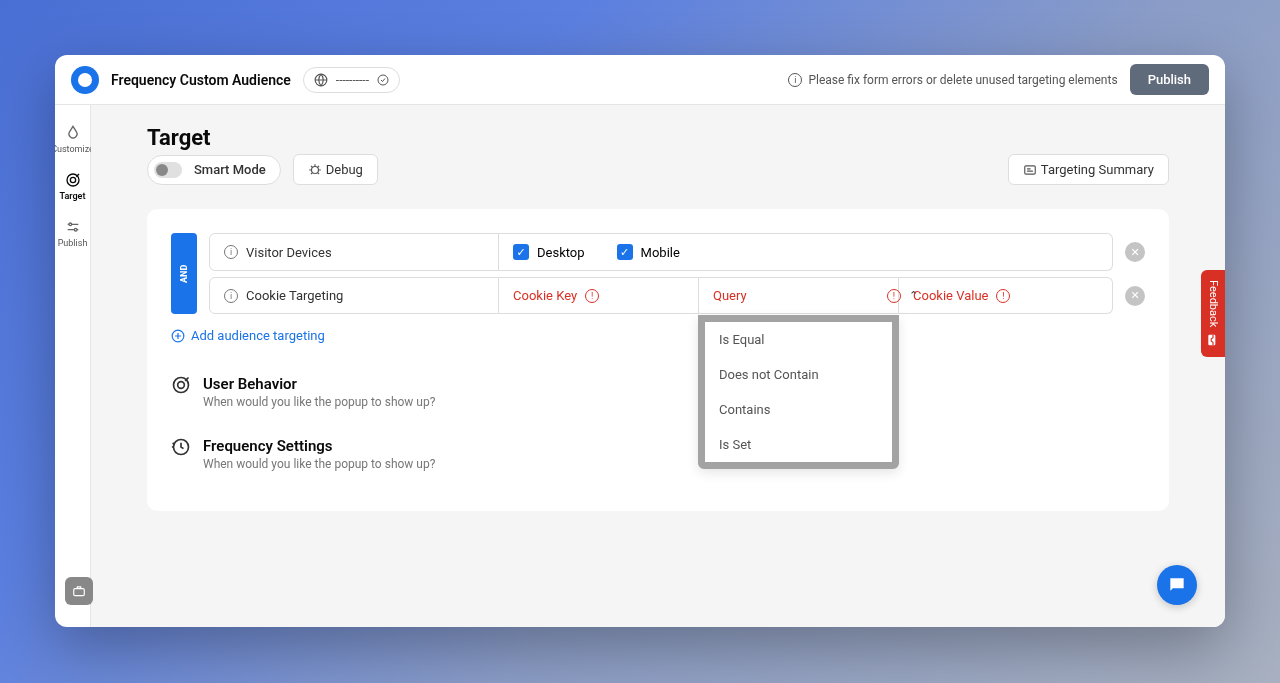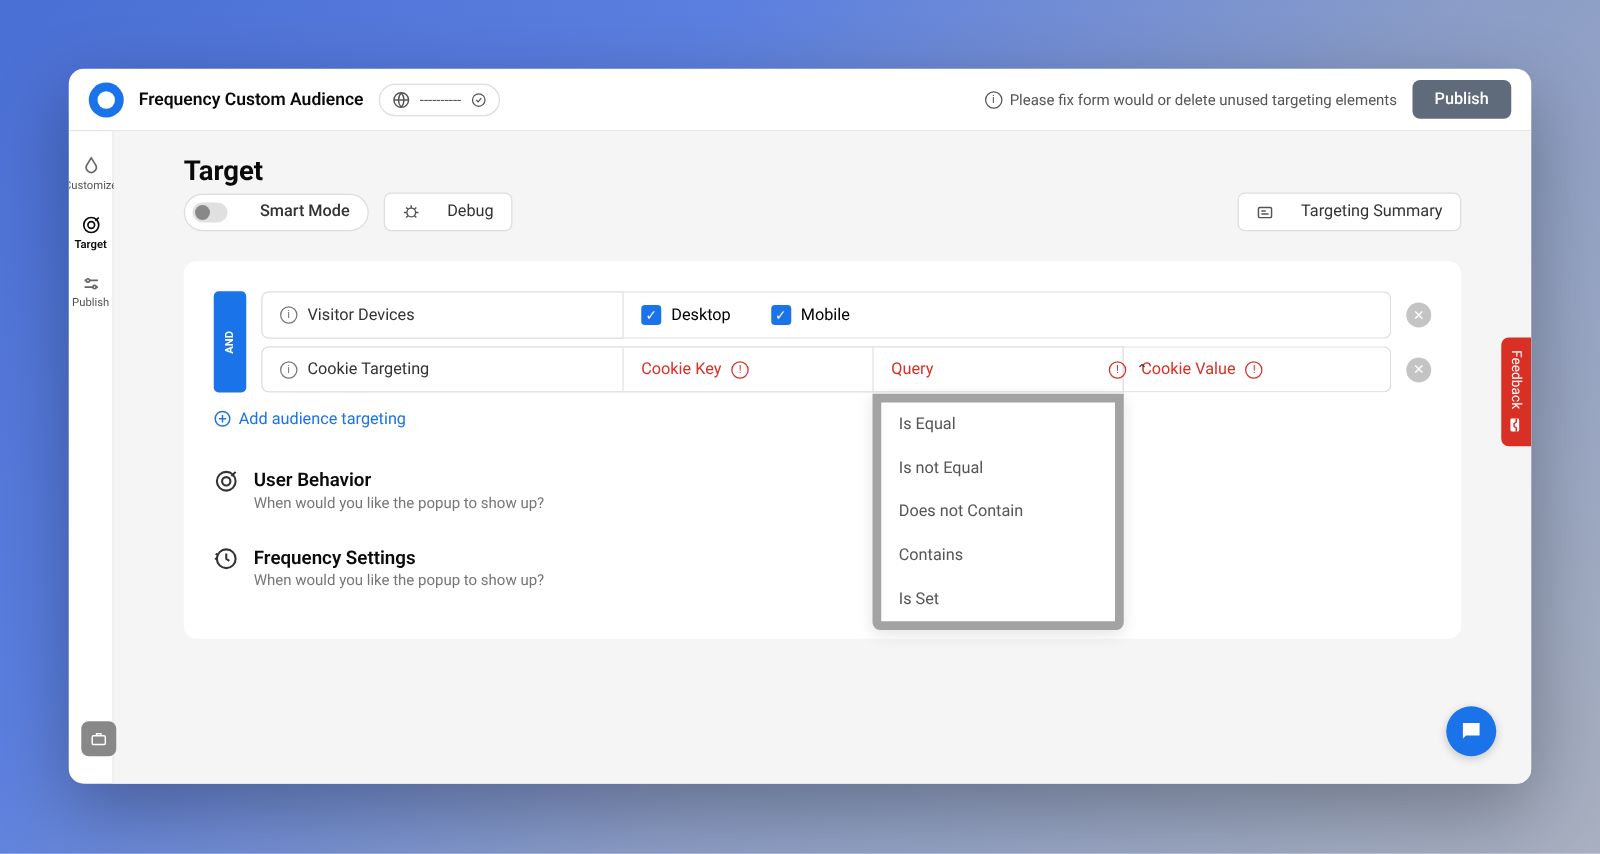--- a/index.html
+++ b/index.html
@@ -15,24 +15,24 @@
 .publish-btn{background:#5f6b7a;color:#fff;border:none;padding:8px 18px;border-radius:6px;font-size:13px;font-weight:500;cursor:pointer}
 .body{flex:1;display:flex;overflow:hidden}
 .sidebar{width:36px;border-right:1px solid #e5e5e5;display:flex;flex-direction:column;align-items:flex-end;padding-top:12px;gap:2px;flex-shrink:0}
 .side-item{display:flex;flex-direction:column;align-items:center;gap:3px;padding:8px 4px;cursor:pointer;width:100%}
 .side-item span{font-size:9px;color:#555}
 .side-item.active span{color:#0a0a0a;font-weight:600}
 .main{flex:1;background:#f5f5f5;overflow-y:auto;padding:20px 56px}
 .page-title{font-size:22px;font-weight:700;color:#0a0a0a;margin-bottom:4px}
 .page-sub{font-size:13px;color:#666;margin-bottom:20px}
 .controls-row{display:flex;align-items:center;gap:12px;margin-bottom:24px}
-.smart-mode{display:flex;align-items:center;gap:26px;background:#fff;border:1px solid #ddd;border-radius:20px;padding:6px 14px 6px 6px;font-size:13px;font-weight:500;color:#333}
+.smart-mode{display:flex;align-items:center;gap:12px;background:#fff;border:1px solid #ddd;border-radius:20px;padding:6px 14px 6px 6px;font-size:13px;font-weight:500;color:#333}
 .toggle{width:28px;height:16px;background:#e0e0e0;border-radius:8px;position:relative}
 .toggle::after{content:'';position:absolute;left:2px;top:2px;width:12px;height:12px;background:#888;border-radius:50%}
-.btn{display:flex;align-items:center;gap:22px;background:#fff;border:1px solid #ddd;border-radius:6px;padding:7px 14px;font-size:13px;color:#333;cursor:pointer}
+.btn{display:flex;align-items:center;gap:4px;background:#fff;border:1px solid #ddd;border-radius:6px;padding:7px 14px;font-size:13px;color:#333;cursor:pointer}
 .card{background:#fff;border-radius:10px;padding:24px;margin-bottom:16px}
 .section{margin-bottom:28px}
 .sec-head{display:flex;gap:12px;margin-bottom:16px}
 .sec-icon{width:20px;height:20px;color:#333;flex-shrink:0;margin-top:0px}
 .sec-title{font-size:15px;font-weight:600;color:#0a0a0a;margin-bottom:2px}
 .sec-sub{font-size:12px;color:#777}
 .rule-block{display:flex;gap:12px;margin-bottom:10px;align-items:stretch}
 .and-badge{width:26px;background:#1a73e8;color:#fff;font-size:9px;font-weight:700;border-radius:4px;display:flex;align-items:center;justify-content:center;writing-mode:vertical-rl;transform:rotate(180deg);flex-shrink:0}
 .rules{flex:1;display:flex;flex-direction:column;gap:6px}
 .rule-row{display:flex;gap:0;align-items:stretch}
@@ -41,21 +41,21 @@
 .rule-cell.middle{border-left:none;flex:1}
 .rule-cell:nth-child(2){border-radius:0 6px 6px 0}
 .three-col .rule-cell:first-child{border-radius:6px 0 0 6px;width:290px}
 .three-col .rule-cell:nth-child(2){border-left:none;border-radius:0;flex:none;width:200px}
 .three-col .rule-cell:nth-child(3){border-left:none;border-radius:0;width:200px;position:relative}
 .three-col .rule-cell:nth-child(4){border-left:none;border-radius:0 6px 6px 0;flex:1}
 .rule-label{color:#333}
 .error-label{color:#d93025}
 .checkbox{width:16px;height:16px;background:#1a73e8;border-radius:3px;display:flex;align-items:center;justify-content:center;color:#fff;font-size:11px}
 .remove-btn{width:20px;height:20px;background:#c4c4c4;border-radius:50%;display:flex;align-items:center;justify-content:center;color:#fff;font-size:11px;margin-left:12px;cursor:pointer;align-self:center;flex-shrink:0}
-.add-link{display:flex;align-items:flex-start;gap:6px;color:#1a73e8;font-size:13px;cursor:pointer;margin-left:0px;padding:4px 0}
+.add-link{display:flex;align-items:flex-end;gap:6px;color:#1a73e8;font-size:13px;cursor:pointer;margin-left:0px;padding:4px 0}
 .info-icon{width:14px;height:14px;border:1.2px solid currentColor;border-radius:50%;display:flex;align-items:center;justify-content:center;font-size:9px;flex-shrink:0}
 .err-icon{width:14px;height:14px;border:1.5px solid #d93025;border-radius:50%;display:flex;align-items:center;justify-content:center;font-size:9px;color:#d93025;flex-shrink:0}
 .dropdown{position:absolute;top:100%;left:-1px;right:-1px;background:#fff;border:7px solid #a3a3a3;border-radius:0 0 6px 6px;box-shadow:0 4px 12px rgba(0,0,0,0.1);z-index:100;margin-top:2px}
 .dd-item{padding:10px 14px;font-size:13px;color:#555;cursor:pointer}
 .query-input{border:none;outline:none;flex:1;font-size:13px;color:#d93025;font-family:inherit;background:transparent}
 .query-input::placeholder{color:#d93025}
 .chevron{margin-left:auto;font-size:11px;color:#333}
 .feedback{position:absolute;right:0;top:215px;background:#d93025;color:#fff;padding:10px 5px;border-radius:6px 0 0 6px;writing-mode:vertical-rl;font-size:11px;display:flex;align-items:center;gap:6px;cursor:pointer}
 .fab{position:absolute;bottom:22px;right:28px;width:40px;height:40px;background:#1a73e8;border-radius:50%;display:flex;align-items:center;justify-content:center;color:#fff;cursor:pointer;box-shadow:0 2px 8px rgba(0,0,0,0.2)}
 .briefcase{position:absolute;bottom:22px;left:10px;width:28px;height:28px;background:#888;border-radius:6px;display:flex;align-items:center;justify-content:center;color:#fff}
@@ -75,21 +75,21 @@
         </svg>
       <span>----------</span>
       <svg width="12" height="12" viewBox="0 0 24 24" fill="none" stroke="#555" stroke-width="2">
           <circle cx="12" cy="12" r="10"></circle>
           <path d="M8 12l3 3 5-6"></path>
         </svg>
     </div>
     <div class="spacer"></div>
     <div class="error-msg">
       <span class="info-icon">i</span>
-      <span>Please fix form would or delete unused targeting elements</span>
+      <span>Please fix form errors or delete unused targeting elements</span>
     </div>
     <button class="publish-btn">Publish</button>
   </div>
 
   <div class="body">
     <div class="sidebar">
       <div class="side-item">
         <svg width="16" height="16" viewBox="0 0 24 24" fill="none" stroke="#666" stroke-width="2">
             <path d="M12 2l5 8a6 6 0 11-10 0l5-8z"></path>
           </svg>
@@ -167,21 +167,20 @@
                 <div class="rule-cell">
                   <span class="error-label">Cookie Key</span>
                   <span class="err-icon">!</span>
                 </div>
                 <div class="rule-cell">
                   <input class="query-input" placeholder="Query" style="">
                   <span class="err-icon">!</span>
                   <span class="chevron">⌃</span>
                   <div class="dropdown">
                     <div class="dd-item">Is Equal</div>
-                    <div class="dd-item">Is not Equal</div>
                     <div class="dd-item">Does not Contain</div>
                     <div class="dd-item">Contains</div>
                     <div class="dd-item">Is Set</div>
                   </div>
                 </div>
                 <div class="rule-cell">
                   <span class="error-label">Cookie Value</span>
                   <span class="err-icon">!</span>
                 </div>
                 <div class="remove-btn">✕</div>

